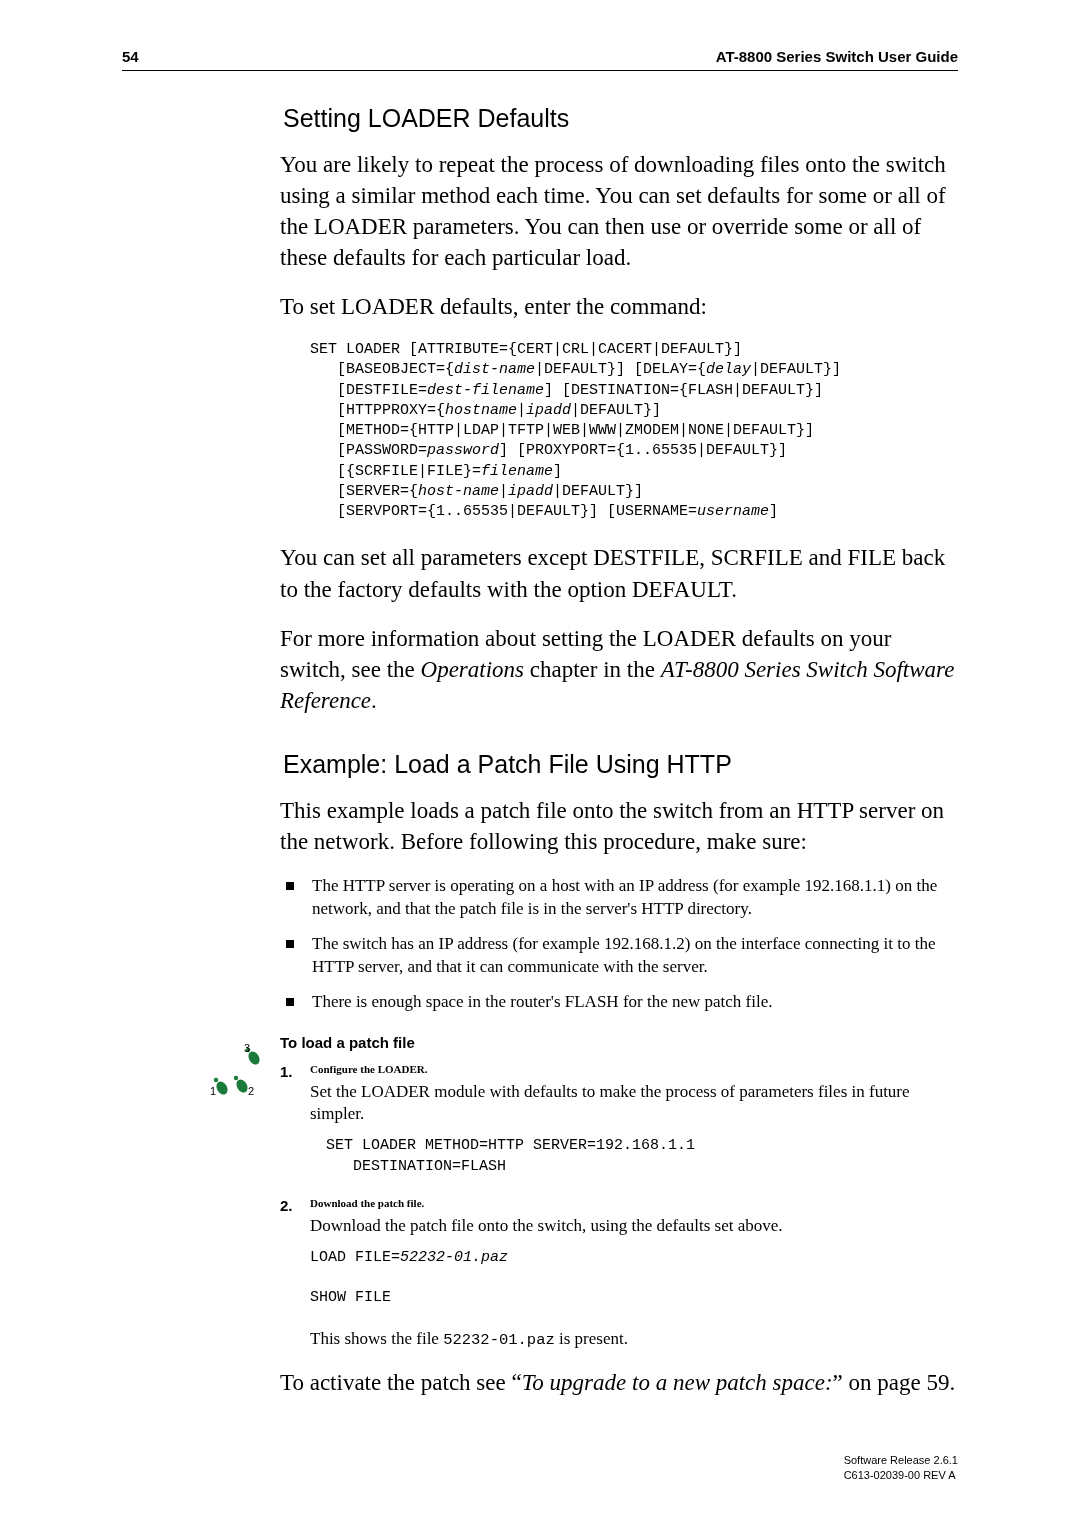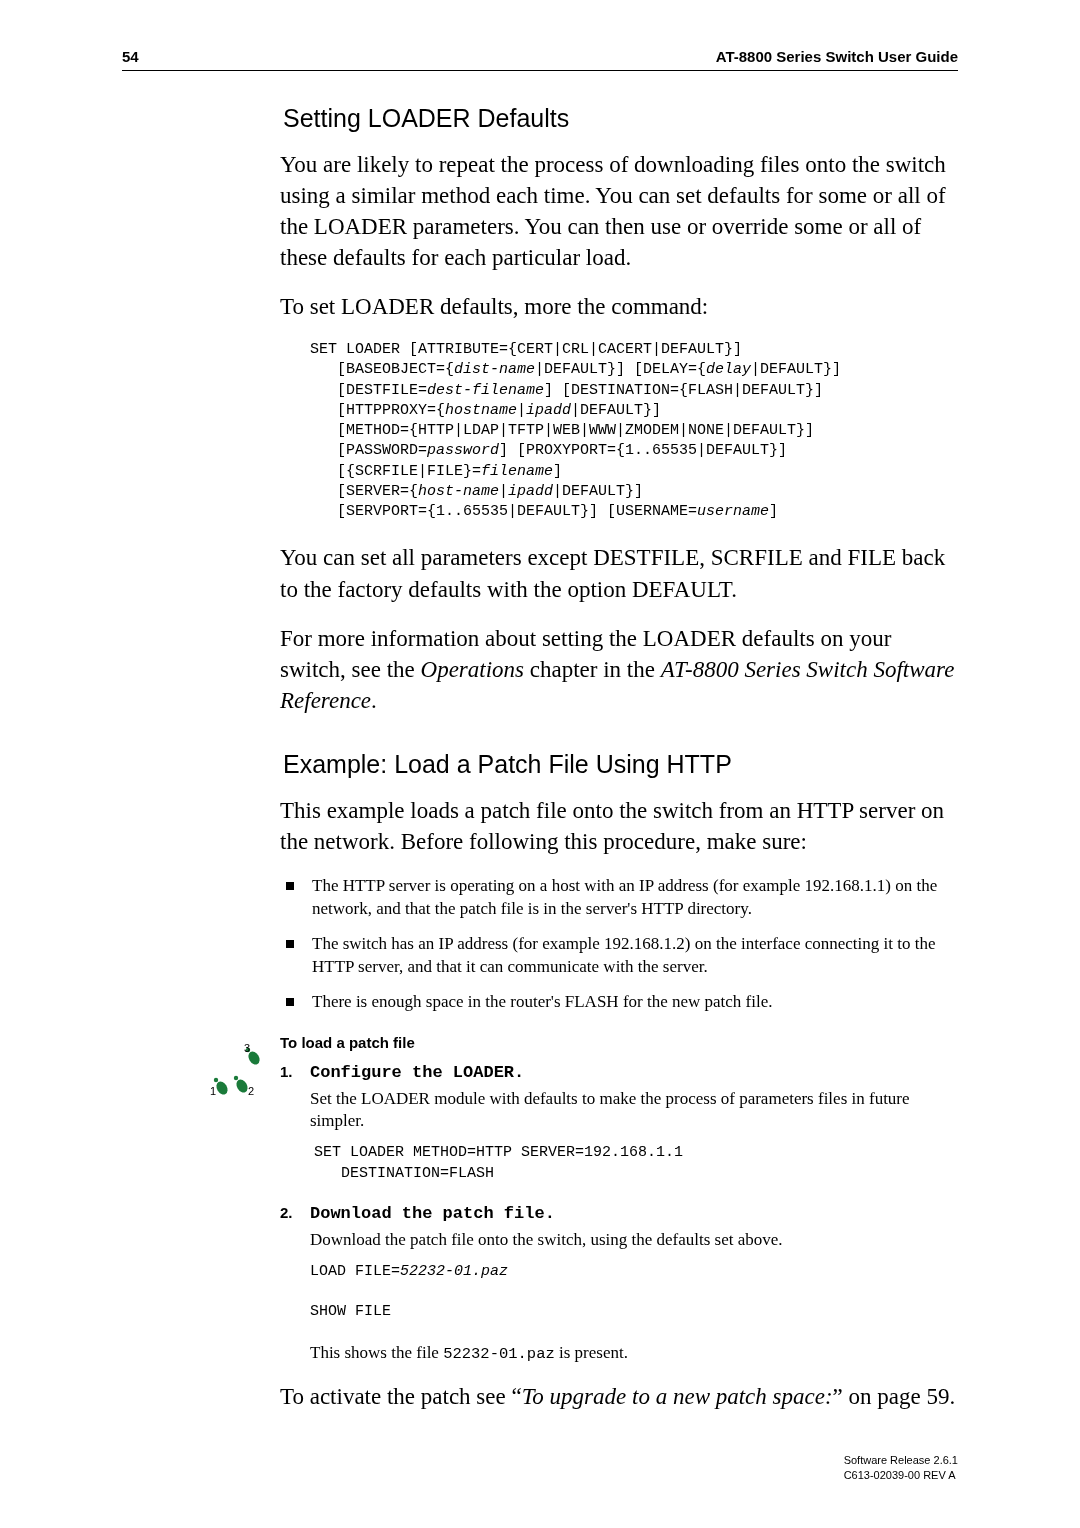--- a/index.html
+++ b/index.html
@@ -107,23 +107,23 @@
   ol.steps > li::before {
     content: counter(step) ".";
     position: absolute;
     left: 0;
     top: 0;
     font-family: "Segoe UI", "Helvetica Neue", Arial, sans-serif;
     font-weight: 700;
     font-size: 15px;
   }
   ol.steps > li .step-title {
-    font-family: Liberation Mono, monospace;
-    font-weight: 700;
-    font-size: 17px;
+    font-family: Liberation Serif, serif;
+    font-weight: 700;
+    font-size: 11px;
     display: block;
     margin-bottom: 6px;
   }
   ol.steps p {
     font-size: 17px;
     line-height: 1.35;
     margin: 0 0 10px 0;
   }
   .inline-code { font-family: "Courier New", Courier, monospace; font-size: 15.5px; }
   .ital { font-style: italic; }
@@ -174,21 +174,21 @@
       <text x="34" y="8">3</text>
     </g>
   </svg>
 
   <div class="content">
 
     <h2 class="section">Setting LOADER Defaults</h2>
 
     <p class="body">You are likely to repeat the process of downloading files onto the switch using a similar method each time. You can set defaults for some or all of the LOADER parameters. You can then use or override some or all of these defaults for each particular load.</p>
 
-    <p class="body">To set LOADER defaults, more the command:</p>
+    <p class="body">To set LOADER defaults, enter the command:</p>
 
     <pre class="code"><span>SET LOADER [ATTRIBUTE={CERT|CRL|CACERT|DEFAULT}]</span>
 <span>   [BASEOBJECT={</span><span class="it">dist-name</span><span>|DEFAULT}] [DELAY={</span><span class="it">delay</span><span>|DEFAULT}]</span>
 <span>   [DESTFILE=</span><span class="it">dest-filename</span><span>] [DESTINATION={FLASH|DEFAULT}]</span>
 <span>   [HTTPPROXY={</span><span class="it">hostname</span><span>|</span><span class="it">ipadd</span><span>|DEFAULT}]</span>
 <span>   [METHOD={HTTP|LDAP|TFTP|WEB|WWW|ZMODEM|NONE|DEFAULT}]</span>
 <span>   [PASSWORD=</span><span class="it">password</span><span>] [PROXYPORT={1..65535|DEFAULT}]</span>
 <span>   [{SCRFILE|FILE}=</span><span class="it">filename</span><span>]</span>
 <span>   [SERVER={</span><span class="it">host-name</span><span>|</span><span class="it">ipadd</span><span>|DEFAULT}]</span>
 <span>   [SERVPORT={1..65535|DEFAULT}] [USERNAME=</span><span class="it">username</span><span>]</span></pre>
@@ -208,21 +208,21 @@
       <li>The switch has an IP address (for example 192.168.1.2) on the interface connecting it to the HTTP server, and that it can communicate with the server.</li>
       <li>There is enough space in the router's FLASH for the new patch file.</li>
     </ul>
 
     <div class="proc-head">To load a patch file</div>
 
     <ol class="steps">
       <li>
         <span class="step-title">Configure the LOADER.</span>
         <p>Set the LOADER module with defaults to make the process of parameters files in future simpler.</p>
-        <pre class="code" style="margin-left:4px">SET LOADER METHOD=HTTP SERVER=192.168.1.1
+        <pre class="code" style="margin-left:16px">SET LOADER METHOD=HTTP SERVER=192.168.1.1
    DESTINATION=FLASH</pre>
       </li>
       <li>
         <span class="step-title">Download the patch file.</span>
         <p>Download the patch file onto the switch, using the defaults set above.</p>
         <pre class="code" style="margin-left:0"><span>LOAD FILE=</span><span class="it">52232-01.paz</span></pre>
         <pre class="code" style="margin-left:0">SHOW FILE</pre>
         <p>
           <span>This shows the file </span><span class="inline-code">52232-01.paz</span><span> is present.</span>
         </p>

